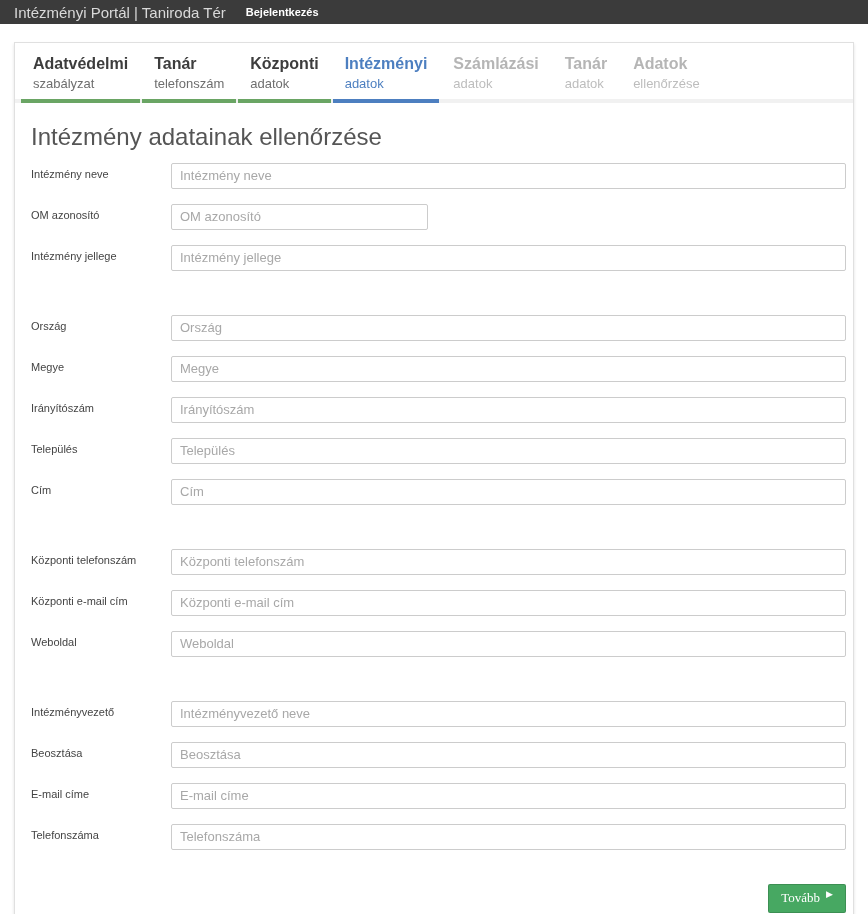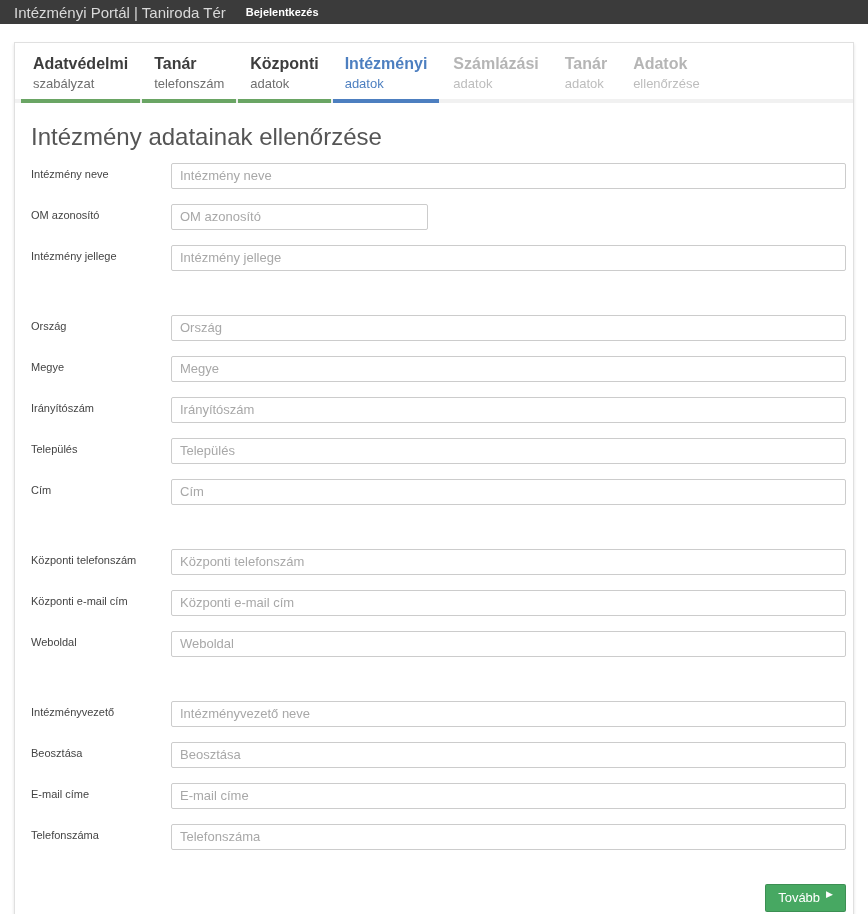--- a/index.html
+++ b/index.html
@@ -86,21 +86,21 @@
   }
   .finput::placeholder { color: #a8a8a8; opacity: 1; }
   .finput.short { flex: 0 0 257px; width: 257px; }
   .actions { display: flex; justify-content: flex-end; margin-top: 34px; }
   .next-btn {
     background: var(--button-green);
     color: #fff;
     border: 1px solid rgba(0,0,0,0.15);
     border-radius: 2px;
     font-size: 13px;
-    font-family: Liberation Sans, sans-serif;
+    font-family: Liberation Serif, serif;
     padding: 5px 12px 6px 12px;
     display: inline-flex;
     align-items: flex-start;
     gap: 6px;
     cursor: pointer;
   }
   .next-arrow { font-size: 9px; line-height: 1; }
 </style>
 </head>
 <body>

